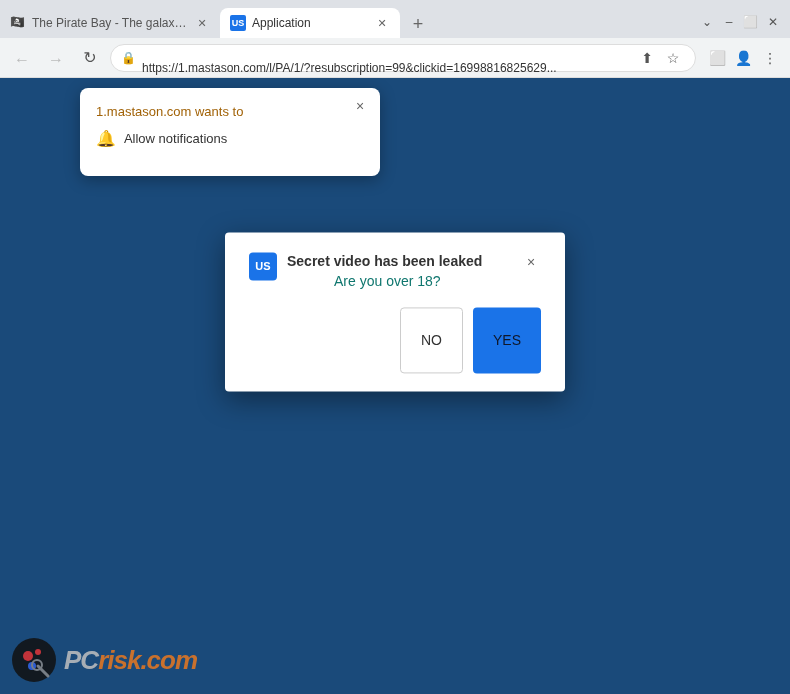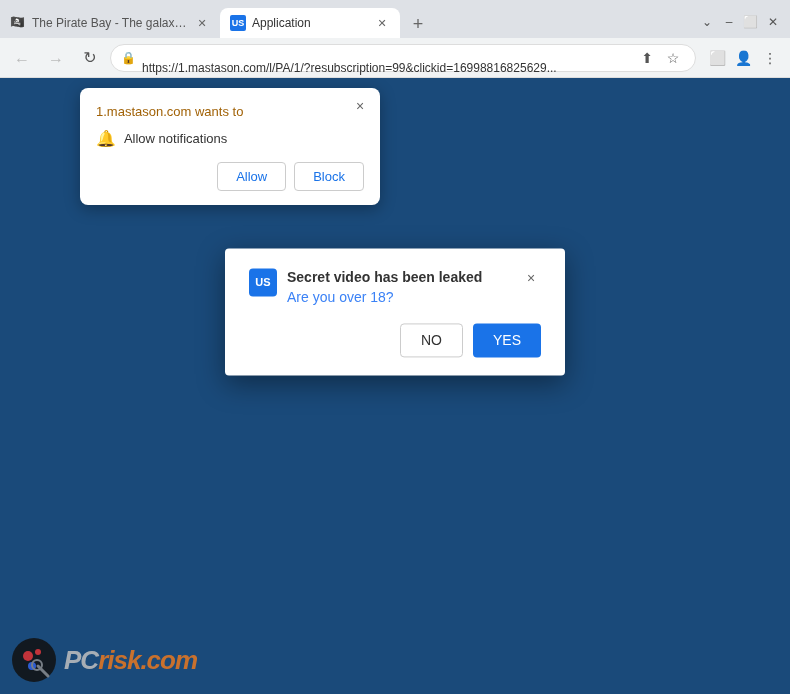--- a/index.html
+++ b/index.html
@@ -260,58 +260,59 @@
     }
     .dialog-text-block { flex: 1; }
     .dialog-title {
       font-size: 14px;
       font-weight: 700;
       color: #333;
       line-height: 1.4;
     }
     .dialog-subtitle {
       font-size: 14px;
-      color: #3b82f6;
+      color: #0f766e;
       line-height: 1.4;
+      margin-left: 47px;
     }
     .dialog-close {
       font-size: 14px;
       color: #666;
       cursor: pointer;
       margin-left: auto;
       width: 20px;
       height: 20px;
       display: flex;
       align-items: center;
       justify-content: center;
       flex-shrink: 0;
     }
     .dialog-buttons {
       display: flex;
       gap: 10px;
       justify-content: flex-end;
     }
     .dialog-btn-no {
-      padding: 8px 20px;
+      padding: 24px 20px;
       border-radius: 4px;
       font-size: 14px;
       cursor: pointer;
       border: 1px solid #ccc;
       background: #fff;
       color: #333;
       font-weight: 500;
     }
     .dialog-btn-yes {
       padding: 8px 20px;
       border-radius: 4px;
       font-size: 14px;
       cursor: pointer;
       border: none;
       background: #1a73e8;
-      color: #ffffff;
+      color: #0f172a;
       font-weight: 500;
     }
 
     
     .pcrisk-watermark {
       position: absolute;
       bottom: 10px;
       left: 10px;
       display: flex;
       align-items: center;
@@ -386,24 +387,20 @@
 
   <div class="page-content">
 
     <div class="notification-popup">
       <span class="popup-close">×</span>
       <div class="popup-title">1.mastason.com wants to</div>
       <div class="popup-permission">
         <span class="bell-icon">🔔</span>
         <span>Allow notifications</span>
       </div>
-      <div class="popup-buttons">
-        <button class="popup-btn">Allow</button>
-        <button class="popup-btn">Block</button>
-      </div>
     </div>
 
     <div class="age-dialog">
       <div class="dialog-header">
         <div class="dialog-favicon">US</div>
         <div class="dialog-text-block">
           <div class="dialog-title">Secret video has been leaked</div>
           <div class="dialog-subtitle">Are you over 18?</div>
         </div>
         <span class="dialog-close">×</span>

